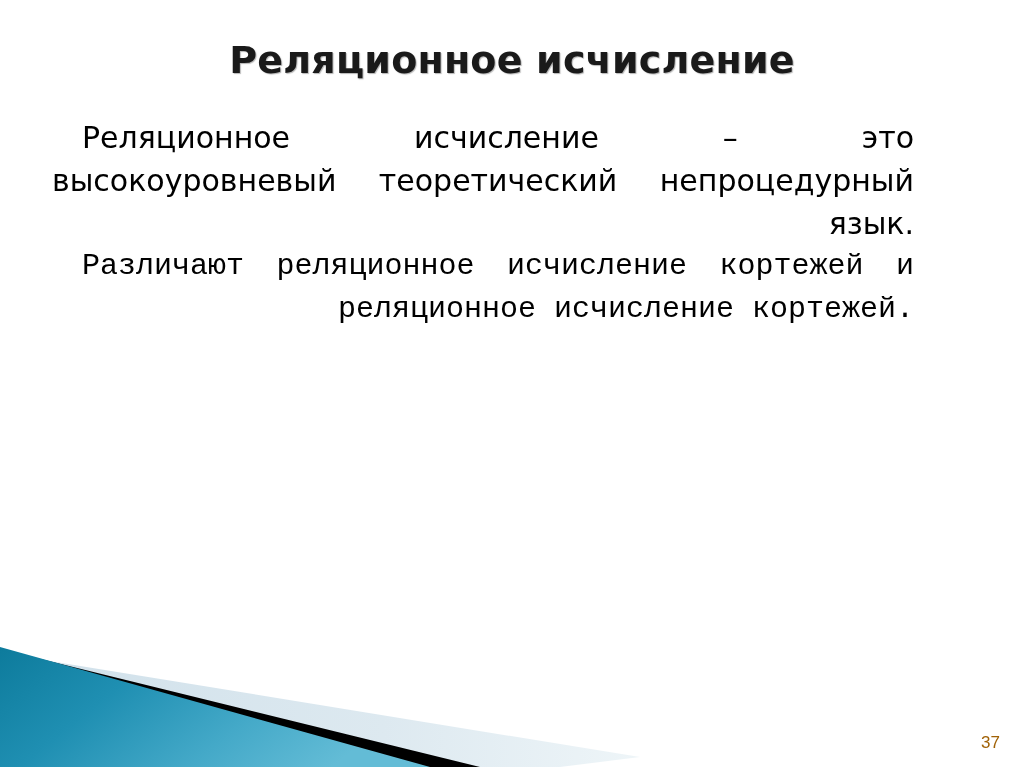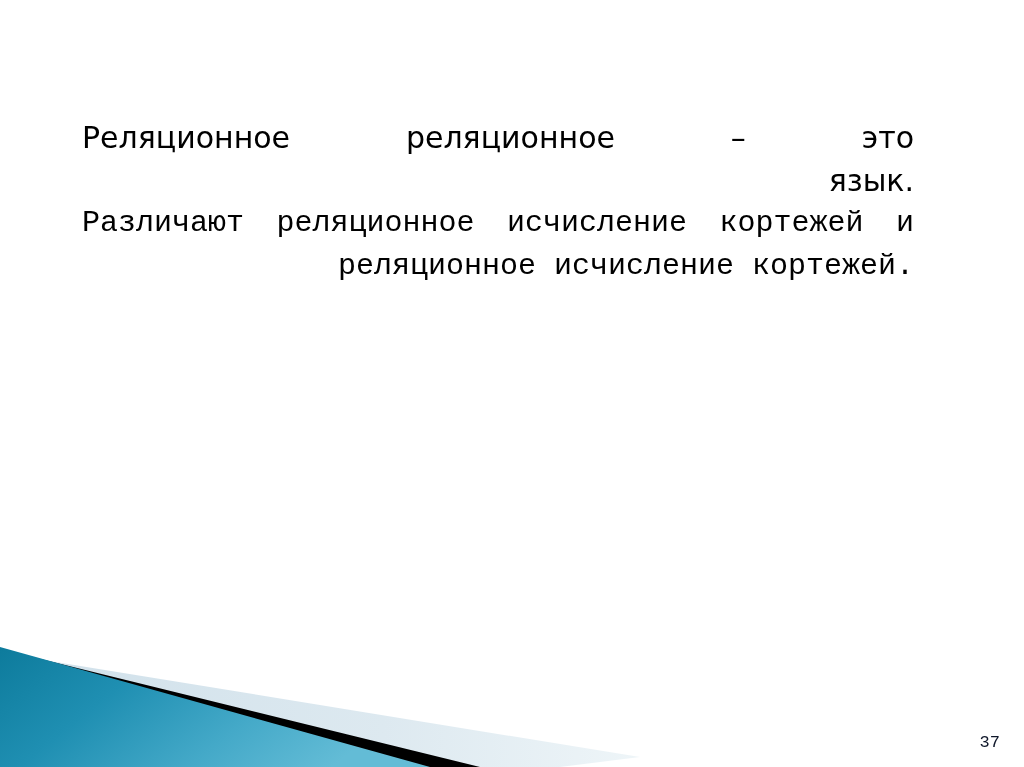--- a/index.html
+++ b/index.html
@@ -98,34 +98,38 @@
     height: 130px;
   }
 
   
   .page-number {
     position: absolute;
     right: 24px;
     bottom: 14px;
     font-size: 17px;
     line-height: 20px;
-    color: #0f172a;
-    font-family: Liberation Mono, monospace;
+    color: #a16207;
+    font-family: Liberation Sans, sans-serif;
   }
 </style>
 </head>
 <body>
 
 <div class="slide">
 
+  <div class="title-block">
+    <h1 class="slide-title">Реляционное исчисление</h1>
+  </div>
 
   <div class="body-block">
 
     <p class="body-par">
-      <span class="just-line">Реляционное реляционное – это</span>
+      <span class="just-line">Реляционное исчисление – это</span>
+      <span class="just-line2" style="text-indent:0;">высокоуровневый теоретический непроцедурный</span>
       <span class="tail-line">язык.</span>
     </p>
 
     <p class="body-par">
       <span class="just-line">Различают реляционное исчисление кортежей и</span>
       <span class="tail-line">реляционное исчисление кортежей.</span>
     </p>
 
   </div>
 

